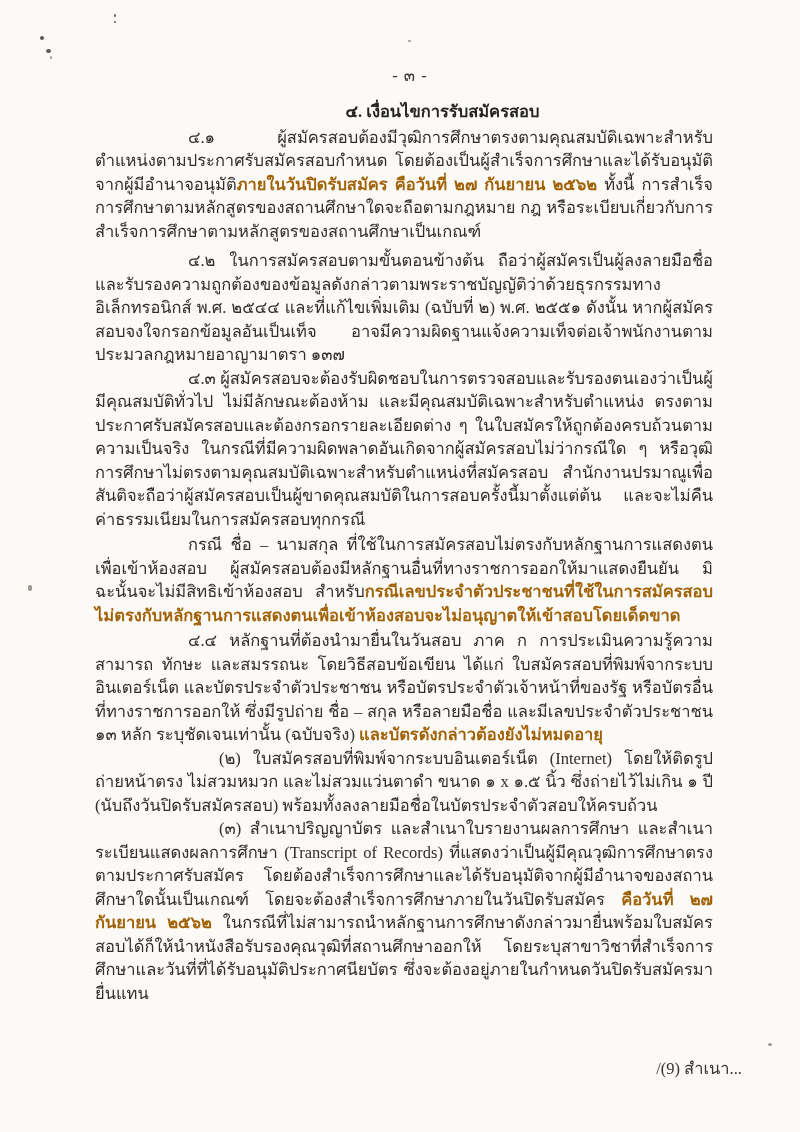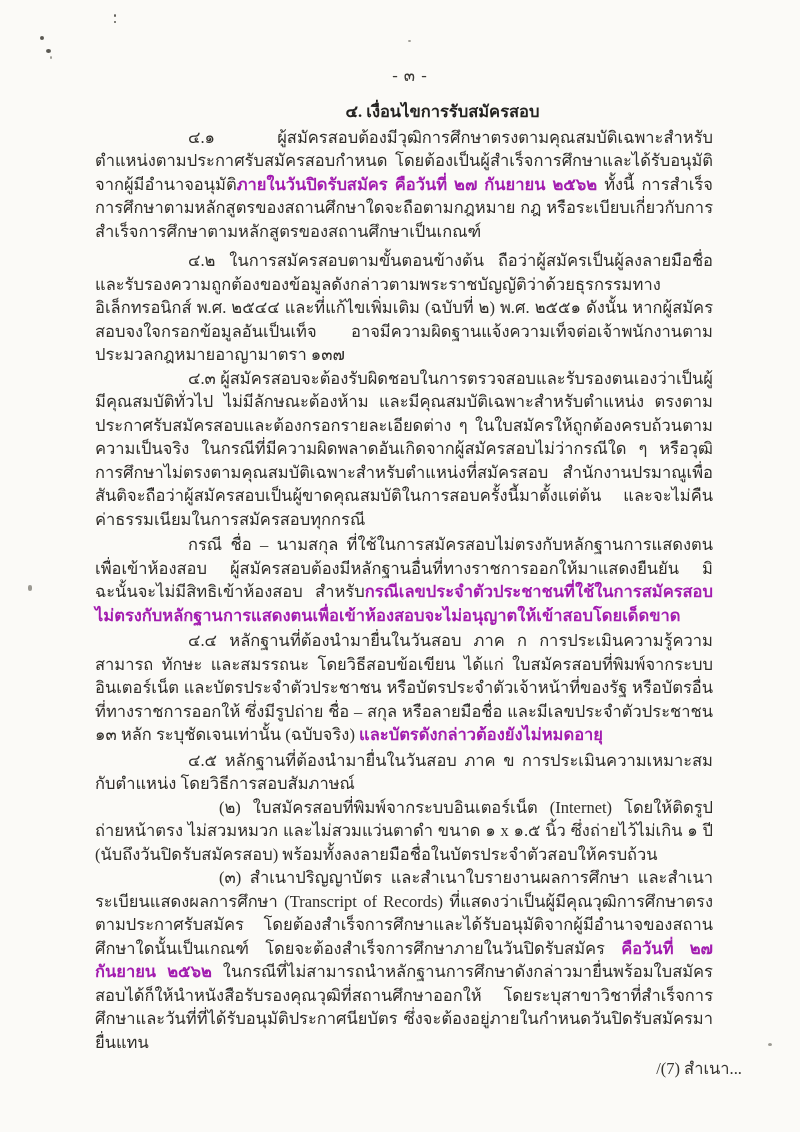--- a/index.html
+++ b/index.html
@@ -38,21 +38,21 @@
     margin:0 0 8px 0;
     text-indent:77px;
     text-align:center;
   }
   .para{margin:0;}
   .para.clause{text-indent:93px;}
   .para.subclause{text-indent:124px;}
   .mt2{margin-top:2px;}
   .mt4{margin-top:0;}
   .mt6{margin-top:6px;}
-  .b{font-weight:bold;color:#a21caf;font-family:Liberation Serif, serif;}
+  .b{font-weight:bold;color:#a16207;font-family:Liberation Serif, serif;}
   .continuation{
     position:absolute;
     top:1055px;right:58px;
     font-size:16.5px;
     color:#35332f;
   }
   .speck{position:absolute;background:#5a5852;border-radius:50%;}
   .speck.light{background:#9b9992;}
 </style>
 </head>
@@ -72,21 +72,20 @@
   <div class="page-number">- ๓ -</div>
 
   <div class="body-text">
     <p class="para heading">๔. เงื่อนไขการรับสมัครสอบ</p>
     <div id="paragraphs">
         <p class="para clause mt2"><span>๔.๑ ผู้สมัครสอบต้องมีวุฒิการศึกษาตรงตามคุณสมบัติเฉพาะสำหรับตำแหน่งตามประกาศรับสมัครสอบกำหนด โดยต้องเป็นผู้สำเร็จการศึกษาและได้รับอนุมัติจากผู้มีอำนาจอนุมัติ</span><span class="b">ภายในวันปิดรับสมัคร คือวันที่ ๒๗ กันยายน ๒๕๖๒</span><span> ทั้งนี้ การสำเร็จการศึกษาตามหลักสูตรของสถานศึกษาใดจะถือตามกฎหมาย กฎ หรือระเบียบเกี่ยวกับการสำเร็จการศึกษาตามหลักสูตรของสถานศึกษาเป็นเกณฑ์</span></p>
         <p class="para clause mt6"><span>๔.๒ ในการสมัครสอบตามขั้นตอนข้างต้น ถือว่าผู้สมัครเป็นผู้ลงลายมือชื่อ และรับรองความถูกต้องของข้อมูลดังกล่าวตามพระราชบัญญัติว่าด้วยธุรกรรมทางอิเล็กทรอนิกส์ พ.ศ. ๒๕๔๔ และที่แก้ไขเพิ่มเติม (ฉบับที่ ๒) พ.ศ. ๒๕๕๑ ดังนั้น หากผู้สมัครสอบจงใจกรอกข้อมูลอันเป็นเท็จ อาจมีความผิดฐานแจ้งความเท็จต่อเจ้าพนักงานตามประมวลกฎหมายอาญามาตรา ๑๓๗</span></p>
         <p class="para clause mt4"><span>๔.๓ ผู้สมัครสอบจะต้องรับผิดชอบในการตรวจสอบและรับรองตนเองว่าเป็นผู้มีคุณสมบัติทั่วไป ไม่มีลักษณะต้องห้าม และมีคุณสมบัติเฉพาะสำหรับตำแหน่ง ตรงตามประกาศรับสมัครสอบและต้องกรอกรายละเอียดต่าง ๆ ในใบสมัครให้ถูกต้องครบถ้วนตามความเป็นจริง ในกรณีที่มีความผิดพลาดอันเกิดจากผู้สมัครสอบไม่ว่ากรณีใด ๆ หรือวุฒิการศึกษาไม่ตรงตามคุณสมบัติเฉพาะสำหรับตำแหน่งที่สมัครสอบ สำนักงานปรมาณูเพื่อสันติจะถือว่าผู้สมัครสอบเป็นผู้ขาดคุณสมบัติในการสอบครั้งนี้มาตั้งแต่ต้น และจะไม่คืนค่าธรรมเนียมในการสมัครสอบทุกกรณี</span></p>
         <p class="para clause mt2"><span>กรณี ชื่อ – นามสกุล ที่ใช้ในการสมัครสอบไม่ตรงกับหลักฐานการแสดงตนเพื่อเข้าห้องสอบ ผู้สมัครสอบต้องมีหลักฐานอื่นที่ทางราชการออกให้มาแสดงยืนยัน มิฉะนั้นจะไม่มีสิทธิเข้าห้องสอบ สำหรับ</span><span class="b">กรณีเลขประจำตัวประชาชนที่ใช้ในการสมัครสอบไม่ตรงกับหลักฐานการแสดงตนเพื่อเข้าห้องสอบจะไม่อนุญาตให้เข้าสอบโดยเด็ดขาด</span></p>
         <p class="para clause mt2"><span>๔.๔ หลักฐานที่ต้องนำมายื่นในวันสอบ ภาค ก การประเมินความรู้ความสามารถ ทักษะ และสมรรถนะ โดยวิธีสอบข้อเขียน ได้แก่ ใบสมัครสอบที่พิมพ์จากระบบอินเตอร์เน็ต และบัตรประจำตัวประชาชน หรือบัตรประจำตัวเจ้าหน้าที่ของรัฐ หรือบัตรอื่นที่ทางราชการออกให้ ซึ่งมีรูปถ่าย ชื่อ – สกุล หรือลายมือชื่อ และมีเลขประจำตัวประชาชน ๑๓ หลัก ระบุชัดเจนเท่านั้น (ฉบับจริง) </span><span class="b">และบัตรดังกล่าวต้องยังไม่หมดอายุ</span></p>
-        <p class="para clause mt2"><span>๔.๕ หลักฐานที่ต้องนำมายื่นในวันสอบ ภาค ข การประเมินความเหมาะสมกับตำแหน่ง โดยวิธีการสอบสัมภาษณ์</span></p>
         <p class="para subclause"><span>(๒) ใบสมัครสอบที่พิมพ์จากระบบอินเตอร์เน็ต (Internet) โดยให้ติดรูปถ่ายหน้าตรง ไม่สวมหมวก และไม่สวมแว่นตาดำ ขนาด ๑ x ๑.๕ นิ้ว ซึ่งถ่ายไว้ไม่เกิน ๑ ปี (นับถึงวันปิดรับสมัครสอบ) พร้อมทั้งลงลายมือชื่อในบัตรประจำตัวสอบให้ครบถ้วน</span></p>
         <p class="para subclause"><span>(๓) สำเนาปริญญาบัตร และสำเนาใบรายงานผลการศึกษา และสำเนาระเบียนแสดงผลการศึกษา (Transcript of Records) ที่แสดงว่าเป็นผู้มีคุณวุฒิการศึกษาตรงตามประกาศรับสมัคร โดยต้องสำเร็จการศึกษาและได้รับอนุมัติจากผู้มีอำนาจของสถานศึกษาใดนั้นเป็นเกณฑ์ โดยจะต้องสำเร็จการศึกษาภายในวันปิดรับสมัคร </span><span class="b">คือวันที่ ๒๗ กันยายน ๒๕๖๒</span><span> ในกรณีที่ไม่สามารถนำหลักฐานการศึกษาดังกล่าวมายื่นพร้อมใบสมัครสอบได้ก็ให้นำหนังสือรับรองคุณวุฒิที่สถานศึกษาออกให้ โดยระบุสาขาวิชาที่สำเร็จการศึกษาและวันที่ที่ได้รับอนุมัติประกาศนียบัตร ซึ่งจะต้องอยู่ภายในกำหนดวันปิดรับสมัครมายื่นแทน</span></p>
       </div>
   </div>
 
-  <div class="continuation">/(7) สำเนา...</div>
+  <div class="continuation">/(9) สำเนา...</div>
 
 </div>
 
 </body></html>

